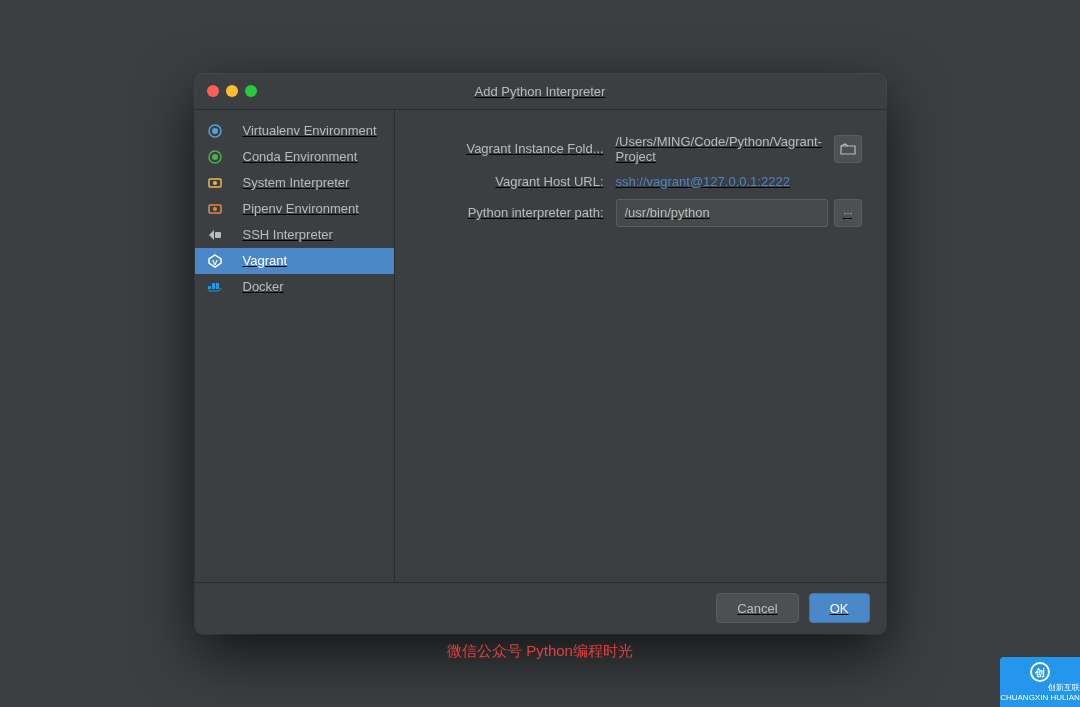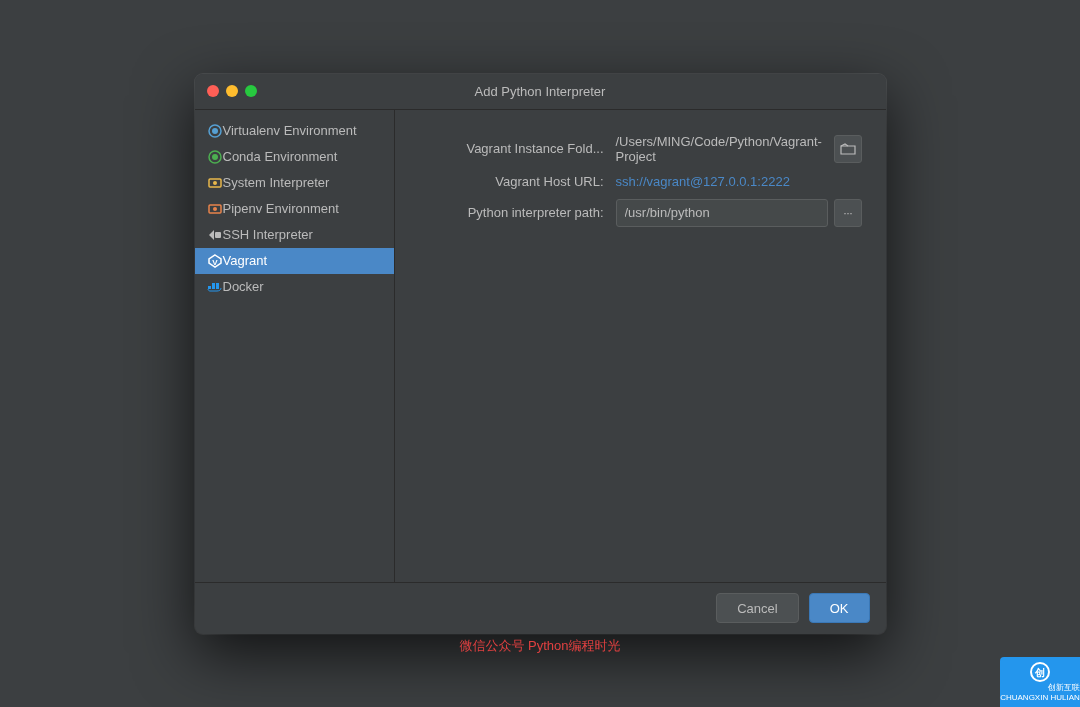--- a/index.html
+++ b/index.html
@@ -16,20 +16,21 @@
 
     .dialog {
       width: 691px;
       height: 560px;
       background: #3c3f41;
       border-radius: 8px;
       box-shadow: 0 20px 60px rgba(0,0,0,0.7), 0 0 0 1px rgba(255,255,255,0.1);
       display: flex;
       flex-direction: column;
       overflow: hidden;
+      text-decoration: underline;
     }
 
     .title-bar {
       height: 36px;
       background: #3c3f41;
       display: flex;
       align-items: center;
       justify-content: center;
       position: relative;
       flex-shrink: 0;
@@ -72,21 +73,21 @@
       flex-shrink: 0;
       border-right: 1px solid #2b2b2b;
     }
 
     .sidebar-item {
       display: flex;
       padding: 5px 12px;
       cursor: pointer;
       color: #bbbbbb;
       font-size: 13px;
-      gap: 0;
+      gap: 20px;
     }
 
     .sidebar-item.active {
       background: #4a88c7;
       color: #ffffff;
     }
 
     .sidebar-item-icon {
       width: 16px;
       height: 16px;
@@ -185,25 +186,25 @@
       align-items: center;
       justify-content: flex-end;
       padding: 5px 16px;
       gap: 10px;
       border-top: 1px solid #2b2b2b;
       flex-shrink: 0;
     }
 
     .watermark {
       position: absolute;
-      bottom: 52px;
+      bottom: 46px;
       left: 50%;
       transform: translateX(-50%);
       color: #e04040;
-      font-size: 13px;
+      font-size: 15px;
       white-space: nowrap;
     }
 
     .btn {
       height: 30px;
       padding: 0 20px;
       border-radius: 4px;
       font-size: 13px;
       cursor: pointer;
       border: none;

